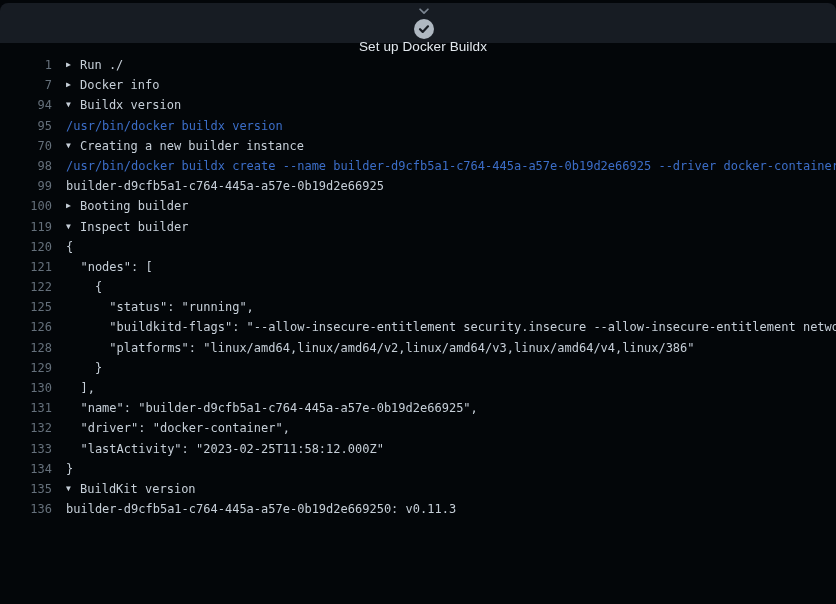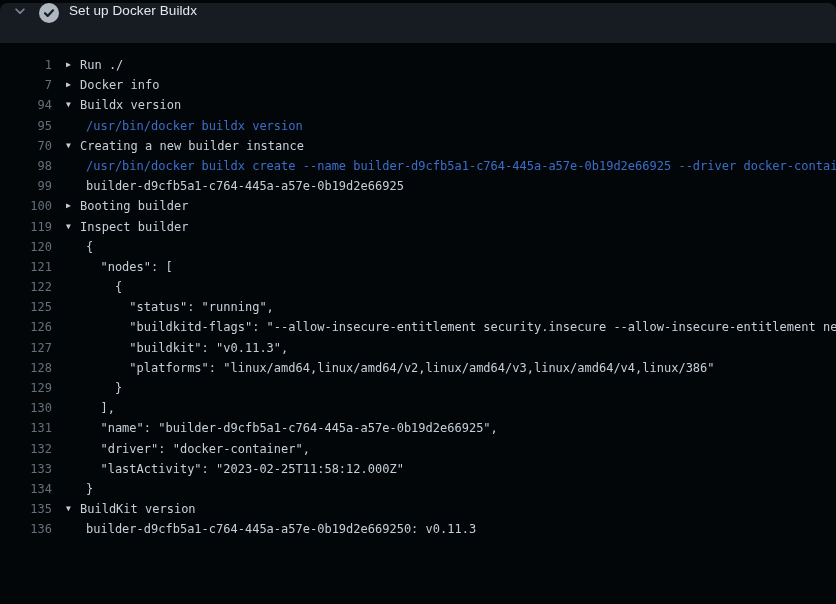--- a/index.html
+++ b/index.html
@@ -12,22 +12,23 @@
   body{
     width:836px;height:604px;overflow:hidden;
     background:var(--page-bg);
     font-family:"Liberation Sans", sans-serif;
   }
   .viewer{position:relative;width:836px;height:604px;}
   .step-header{
     position:absolute;left:0;top:3px;width:836px;height:40px;
     background:var(--header-bg);
     border-radius:8px 8px 0 0;
-    display:flex;
+    display:flex;align-items:center;
     cursor:pointer;
+    flex-direction:column;
   }
   .chev{width:16px;height:16px;margin-left:12px;flex:none;display:flex;align-items:center;justify-content:center;}
   .chev svg{display:block;}
   .chev path{stroke:var(--icon-gray);stroke-width:2;fill:none;stroke-linecap:round;stroke-linejoin:round;}
   .status{width:20px;height:20px;margin-left:11px;flex:none;}
   .status .check-circle{fill:var(--status-circle);}
   .status .check-mark{stroke:var(--header-bg);stroke-width:2.2;fill:none;stroke-linecap:round;stroke-linejoin:round;}
   .step-title{
     margin-left:10px;
     color:var(--title-text);
@@ -49,21 +50,21 @@
   }
   .body-cell{flex:1 1 auto;margin-left:14px;white-space:pre;overflow:hidden;display:flex;align-items:center;}
   .arrow{
     flex:none;width:14px;
     color:var(--log-text);
     font-size:8px;line-height:20.2px;
     display:inline-block;
   }
   .txt{color:var(--log-text);white-space:pre;}
   .row.group .txt{cursor:pointer;}
-  .row:not(.group) .txt{margin-left:20px;}
+  .row:not(.group) .txt{}
   .txt.cmd{color:var(--command-text);}
 </style>
 </head>
 <body>
 
 <div class="viewer">
 
   <header class="step-header">
     <span class="chev">
       <svg width="14" height="14" viewBox="0 0 16 16">
@@ -188,27 +189,20 @@
   </div>
 
   <div class="row">
     <span class="num">126</span>
     <span class="body-cell">
       
       <span class="txt">      "buildkitd-flags": "--allow-insecure-entitlement security.insecure --allow-insecure-entitlement network.host",</span>
     </span>
   </div>
 
-  <div class="row">
-    <span class="num">127</span>
-    <span class="body-cell">
-      
-      <span class="txt">      "buildkit": "v0.11.3",</span>
-    </span>
-  </div>
 
   <div class="row">
     <span class="num">128</span>
     <span class="body-cell">
       
       <span class="txt">      "platforms": "linux/amd64,linux/amd64/v2,linux/amd64/v3,linux/amd64/v4,linux/386"</span>
     </span>
   </div>
 
   <div class="row">

